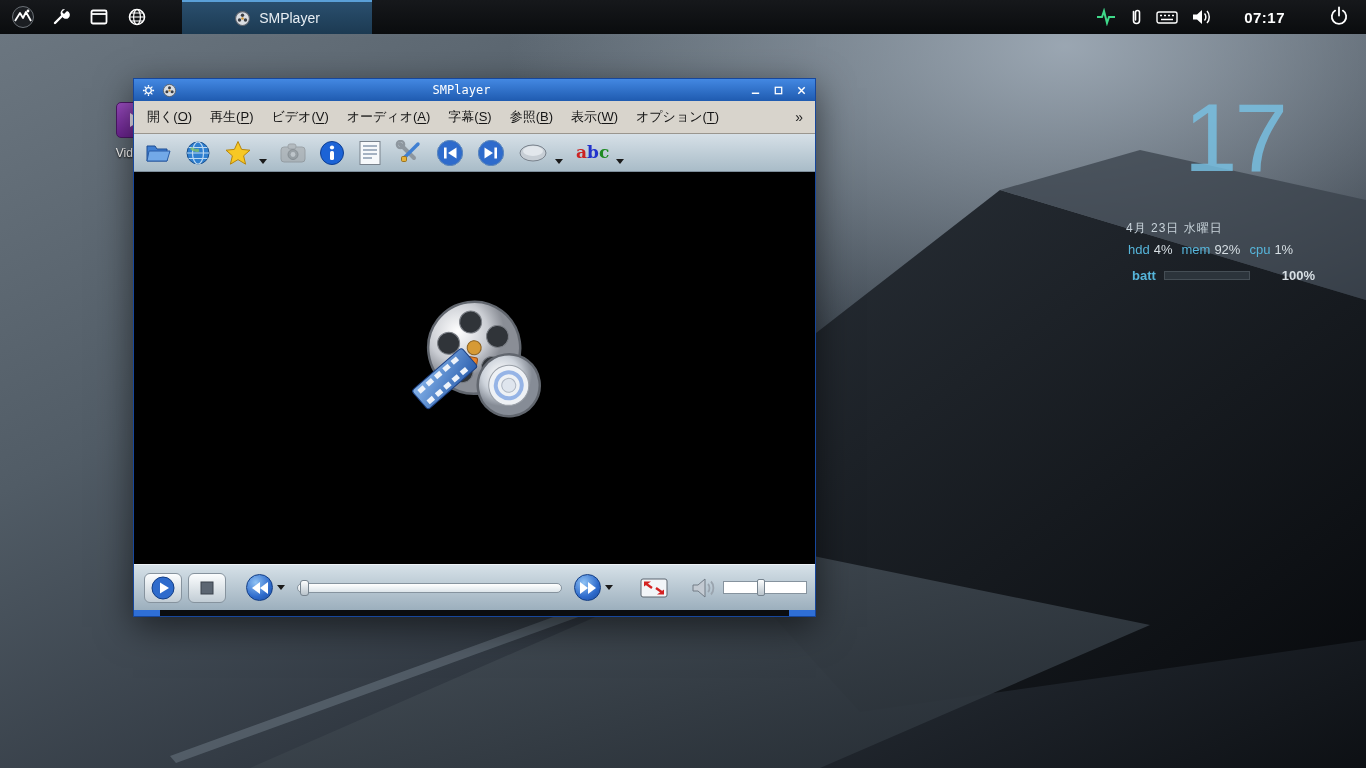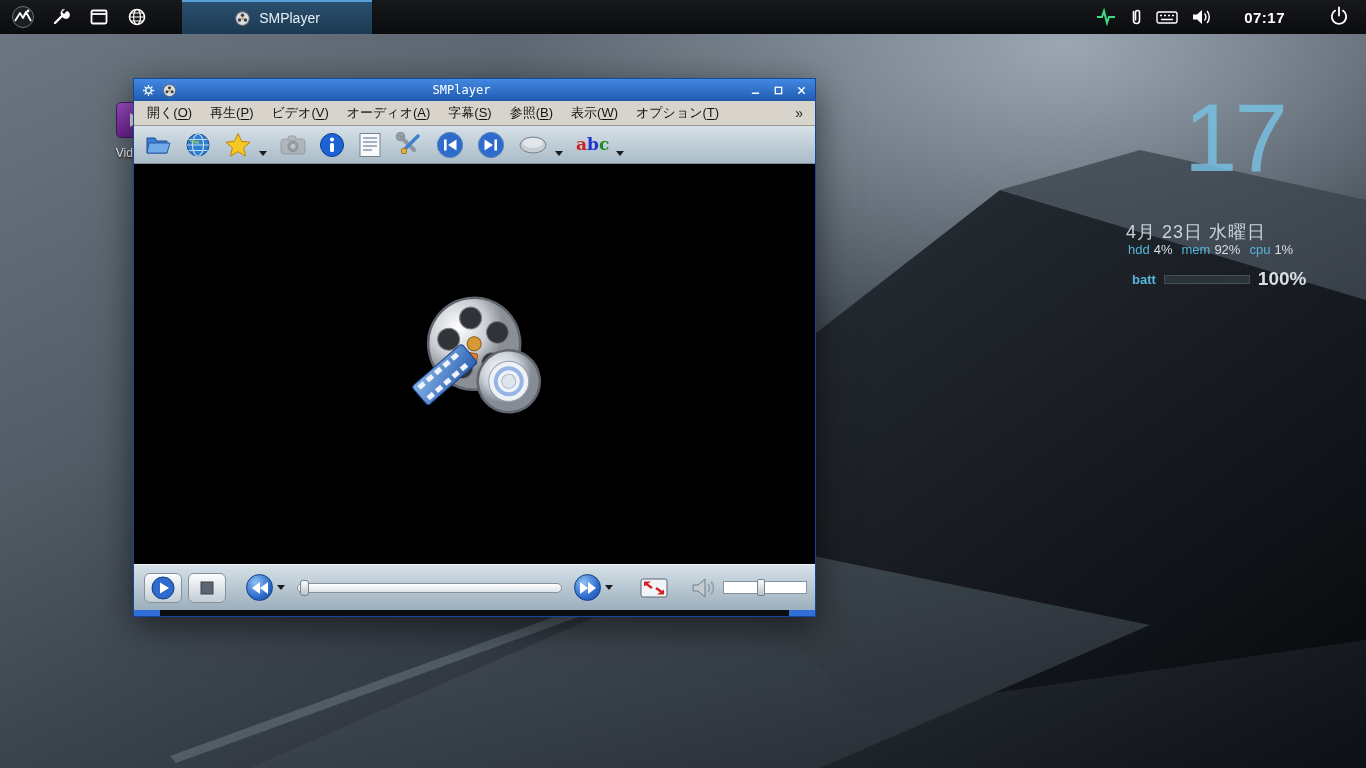--- a/index.html
+++ b/index.html
@@ -25,51 +25,51 @@
     display:flex; align-items:center; justify-content:center; gap:8px; font-size:14px; color:#e8eef3; }
   .tray { margin-left:auto; display:flex; align-items:center; gap:13px; padding-right:8px; }
   .panel-clock { font-size:15px; font-weight:bold; letter-spacing:.5px; margin:0 20px; }
 
   
   .widget { position:absolute; left:1118px; top:30px; width:236px; height:260px; z-index:5; }
   .widget .hour, .widget .minute { position:absolute; font-size:96px; font-weight:200;
     line-height:1; letter-spacing:-3px; }
   .widget .hour { left:24px; top:-4px; color:rgba(170,190,205,.55); }
   .widget .minute { left:66px; top:60px; color:rgba(120,195,230,.8); }
-  .widget .date { position:absolute; left:8px; top:190px; font-size:18px; color:#c9d4db;
+  .widget .date { position:absolute; left:8px; top:190px; font-size:12px; color:#c9d4db;
     letter-spacing:1px; white-space:nowrap; }
   .widget .stats { position:absolute; left:10px; top:212px; font-size:13px; white-space:nowrap; }
   .stat-label { color:#56b5da; margin-right:4px; }
   .stat-value { color:#d7dfe4; margin-right:9px; }
   .widget .batt-row { position:absolute; left:14px; top:238px; display:flex; align-items:center; gap:8px;font-weight:bold; }
   .batt-label { color:#56b5da; font-size:13px; }
   .batt-bar { width:86px; height:9px; background:#2c343b; border:1px solid #454e55; }
   .batt-fill { height:100%; background:linear-gradient(#aab3ba,#8d969d); }
-  .batt-value { color:#d7dfe4; font-size:19px; }
+  .batt-value { color:#d7dfe4; font-size:13px;margin-left:24px; }
 
   
   .desk-icon { position:absolute; left:102px; top:102px; width:64px; z-index:4; text-align:center; }
   .desk-icon .thumb { width:36px; height:36px; margin:0 auto; border-radius:5px;
     background:linear-gradient(#9a4cc0,#6d2492); border:1px solid #4c1866;
     display:flex; align-items:center; justify-content:center; }
   .desk-icon .tri { width:0; height:0; border-left:11px solid #f2eaf8; border-top:7px solid transparent;
     border-bottom:7px solid transparent; margin-left:3px; }
   .desk-icon .label { margin-top:8px; color:#fff; font-size:12px; text-shadow:0 1px 2px #000;
     white-space:nowrap; }
 
   
   .win { position:absolute; left:133px; top:78px; width:683px; height:539px; z-index:20;
     display:flex; flex-direction:column; border:1px solid #17479c;
     box-shadow:0 10px 34px rgba(0,0,0,.55); background:#000; }
   .titlebar { height:22px; flex:0 0 22px; background:linear-gradient(#4388e2,#1f5bb0);
     display:flex; align-items:center; padding:0 5px; gap:5px; color:#fff; }
   .titlebar .title { flex:1; text-align:center; font-size:12px; font-family:"DejaVu Sans Mono",monospace; }
   .win-btn { width:18px; height:16px; display:flex; align-items:center; justify-content:center; }
   .menubar { height:25px; flex:0 0 25px; background:#d8d4cc; border-bottom:1px solid #9a968e;
-    display:flex; align-items:center; padding:8px 4px; font-size:13px; color:#151515;text-align:center; }
+    display:flex; align-items:center; padding:16px 4px; font-size:13px; color:#151515;text-align:center; }
   .menu-item { padding:2px 9px; cursor:default; }
   .menu-item u { text-underline-offset:2px; }
   .menu-overflow { margin-left:auto; padding:0 8px; font-size:14px; color:#222; }
   .toolbar { height:38px; flex:0 0 38px;
     background:linear-gradient(#d6e0e7,#a9bcc8); border-bottom:1px solid #7e8e9b;
     display:flex; align-items:center; padding:0 10px; gap:13px; }
   .tb-icon { display:flex; align-items:center; justify-content:center; }
   .tb-icon.disabled { opacity:.5; filter:grayscale(.9); }
   .caret { width:0; height:0; border-left:4px solid transparent; border-right:4px solid transparent;
     border-top:5px solid #1a1a1a; margin-left:-6px; align-self:flex-end; margin-bottom:7px; }

